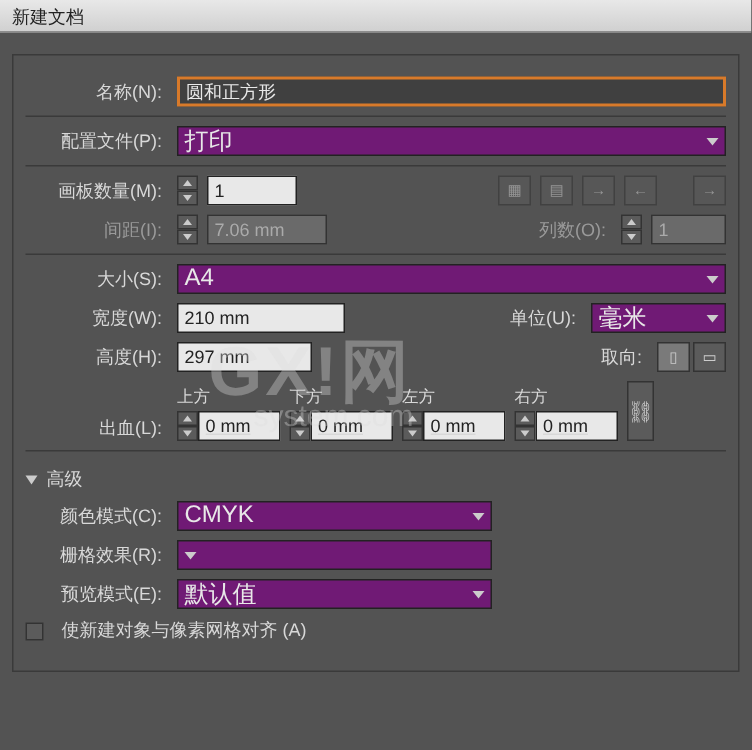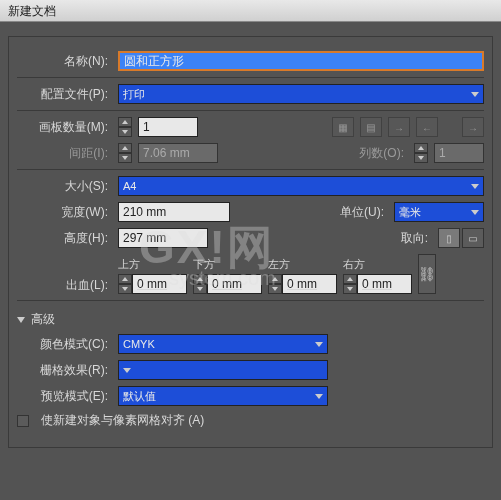--- a/index.html
+++ b/index.html
@@ -4,23 +4,23 @@
 <style>
 * { box-sizing: border-box; margin: 0; padding: 0; font-family: "Microsoft YaHei", SimSun, sans-serif; }
 body { background: #535353; width: 501px; height: 500px; overflow: hidden; font-size: 12px; color: #d8d8d8; }
 .titlebar { background: linear-gradient(#e8e8e8,#d0d0d0); height: 22px; border-bottom: 1px solid #888; padding: 3px 8px; color: #222; font-size: 12px; }
 .panel { padding: 14px 8px 8px 8px; }
 .fieldset { border: 1px solid #3a3a3a; padding: 8px 8px 12px 8px; position: relative; }
 .row { display: flex; align-items: center; margin: 6px 0; gap: 6px; }
 .lbl { width: 95px; text-align: right; padding-right: 4px; color: #d8d8d8; }
 .lbl.dim { color: #9a9a9a; }
 .txt { background: #e8e8e8; border: 1px solid #222; color: #222; height: 20px; padding: 2px 4px; font-size: 12px; }
-.txt.orange { border: 2px solid #d87a2a; background: #3b82f6; color: #e8e8e8; }
+.txt.orange { border: 2px solid #d87a2a; background: #404040; color: #e8e8e8; }
 .txt[readonly], .txt.dim { background: #6a6a6a; color: #aaa; border: 1px solid #333; }
-.sel { background: #1d4ed8; border: 1px solid #222; color: #e8e8e8; height: 20px; padding: 2px 4px; font-size: 11px; flex: 1; position: relative; display: flex; align-items: center; justify-content: space-between; }
+.sel { background: #701a75; border: 1px solid #222; color: #e8e8e8; height: 20px; padding: 2px 4px; font-size: 16px; flex: 1; position: relative; display: flex; align-items: center; justify-content: space-between; }
 .sel .arrow { width:0; height:0; border-left:4px solid transparent; border-right:4px solid transparent; border-top:5px solid #ccc; }
 .stepper { display: flex; flex-direction: column; width: 14px; }
 .stepper div { height: 10px; background: #5b5b5b; border: 1px solid #333; display:flex; align-items:center; justify-content:center; font-size:6px; line-height:1; cursor:pointer; }
 .stepper .up::before { content:''; width:0;height:0;border-left:3px solid transparent;border-right:3px solid transparent;border-bottom:4px solid #ccc; }
 .stepper .dn::before { content:''; width:0;height:0;border-left:3px solid transparent;border-right:3px solid transparent;border-top:4px solid #ccc; }
 .iconbtn { width: 22px; height: 20px; background: #5b5b5b; border: 1px solid #333; display:flex; align-items:center; justify-content:center; font-size:10px; color:#ccc; cursor:pointer; }
 .iconbtn.dim { opacity: .55; }
 .hr { border: none; border-top: 1px solid #3a3a3a; margin: 6px 0; }
 .sect-hdr { display:flex; align-items:center; gap:6px; color:#d8d8d8; margin: 10px 0 4px 0; }
 .tri { width:0;height:0;border-left:4px solid transparent;border-right:4px solid transparent;border-top:6px solid #ccc; }

